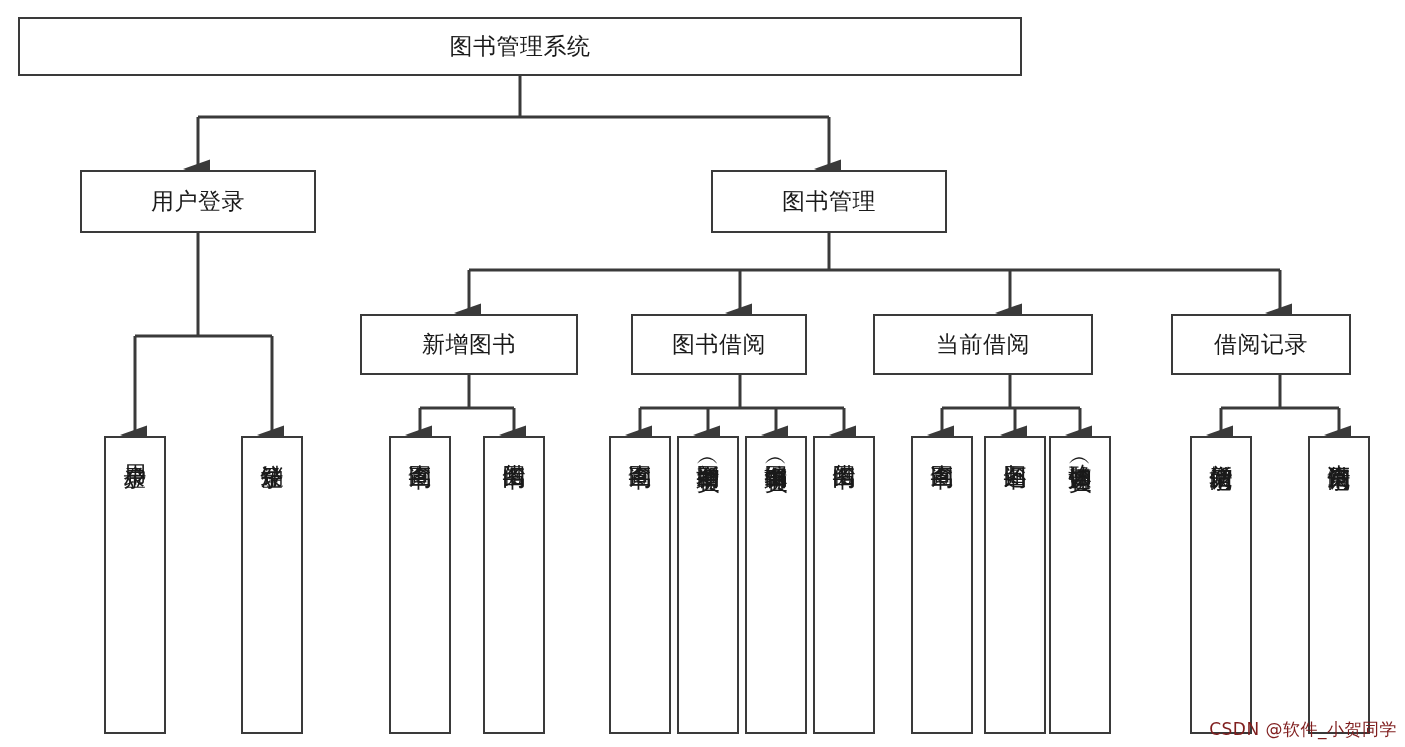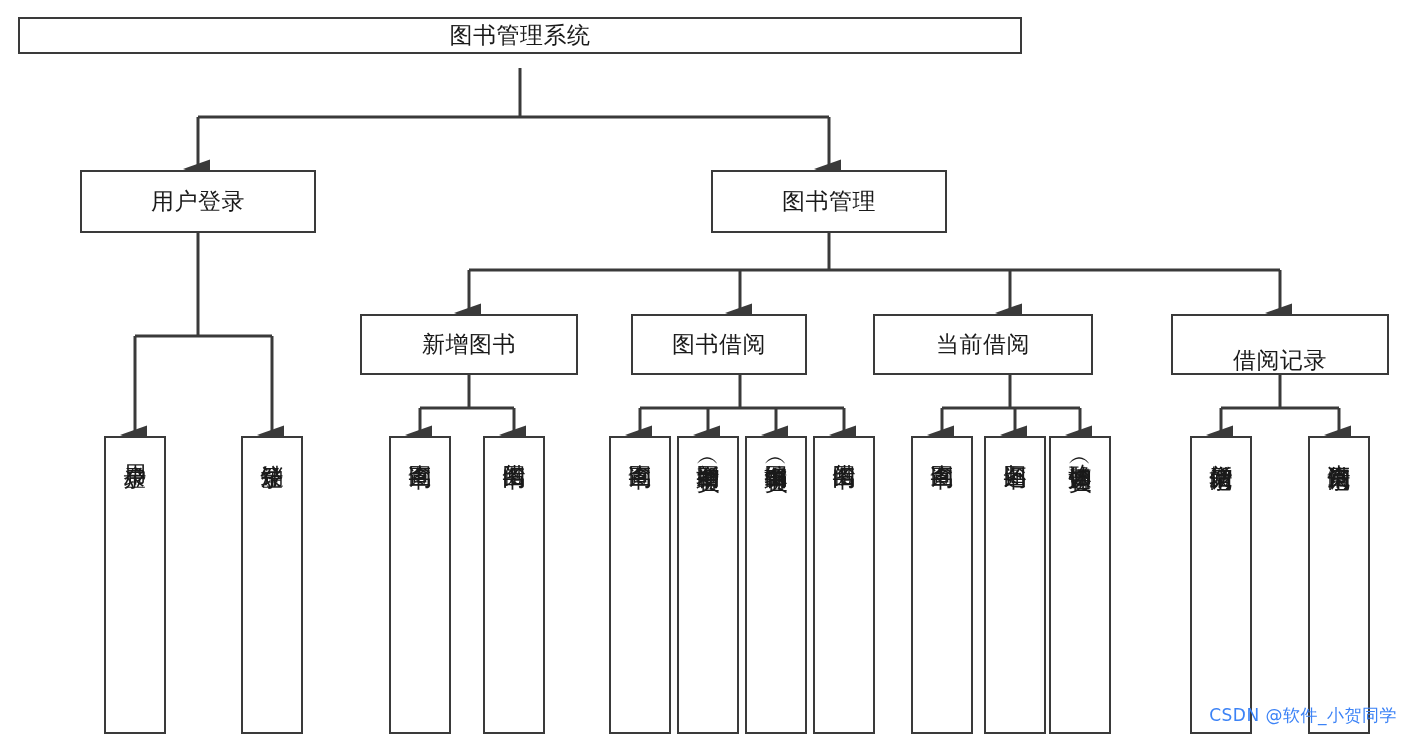--- a/index.html
+++ b/index.html
@@ -50,23 +50,23 @@
     writing-mode: vertical-rl;
     text-orientation: upright;
     font-size: 23px;
     line-height: 1.18;
     letter-spacing: 1px;
     white-space: nowrap;
   }
   #watermark {
     position: absolute;
     right: 8px;
-    bottom: 20px;
+    bottom: 6px;
     font-size: 17px;
-    color: #3b82f6;
+    color: #7f1d1d;
     letter-spacing: 0.5px;
     white-space: nowrap;
   }
 </style>
 </head>
 <body>
 
 <div id="canvas">
   <svg class="edges" viewBox="0 0 1405 747">
     <defs>
@@ -104,39 +104,39 @@
         <path d="M942,408 L942,435" marker-end="url(#arrow)"></path>
         <path d="M1015,408 L1015,435" marker-end="url(#arrow)"></path>
         <path d="M1080,408 L1080,435" marker-end="url(#arrow)"></path>
         <path d="M1280,375 L1280,408"></path>
         <path d="M1221,408 L1339,408"></path>
         <path d="M1221,408 L1221,435" marker-end="url(#arrow)"></path>
         <path d="M1339,408 L1339,435" marker-end="url(#arrow)"></path>
       </g>
   </svg>
   <div id="nodes">
-      <div class="node node-h" style="left: 18px; top: 17px; width: 1004px; height: 37px; text-align: right;">
+      <div class="node node-h" style="left: 18px; top: 17px; width: 1004px; height: 59px; text-align: right;">
         <span class="label">图书管理系统</span>
       </div>
       <div class="node node-h" style="left: 80px; top: 170px; width: 236px; height: 63px;">
         <span class="label">用户登录</span>
       </div>
       <div class="node node-h" style="left: 711px; top: 170px; width: 236px; height: 63px; text-align: right;">
         <span class="label">图书管理</span>
       </div>
       <div class="node node-h" style="left: 360px; top: 314px; width: 218px; height: 61px;">
         <span class="label">新增图书</span>
       </div>
       <div class="node node-h" style="left: 631px; top: 314px; width: 176px; height: 61px;">
         <span class="label">图书借阅</span>
       </div>
       <div class="node node-h" style="left: 873px; top: 314px; width: 220px; height: 61px; align-items: center;">
         <span class="label">当前借阅</span>
       </div>
-      <div class="node node-h" style="left: 1171px; top: 314px; width: 218px; height: 61px; align-items: flex-end;">
+      <div class="node node-h" style="left: 1171px; top: 314px; width: 180px; height: 61px;">
         <span class="label">借阅记录</span>
       </div>
       <div class="node node-v" style="left: 104px; top: 436px; width: 62px; height: 298px;">
         <span class="label">用户登录</span>
       </div>
       <div class="node node-v" style="left: 241px; top: 436px; width: 62px; height: 298px;">
         <span class="label">注销登录</span>
       </div>
       <div class="node node-v" style="left: 389px; top: 436px; width: 62px; height: 298px;">
         <span class="label">查询图书</span>

